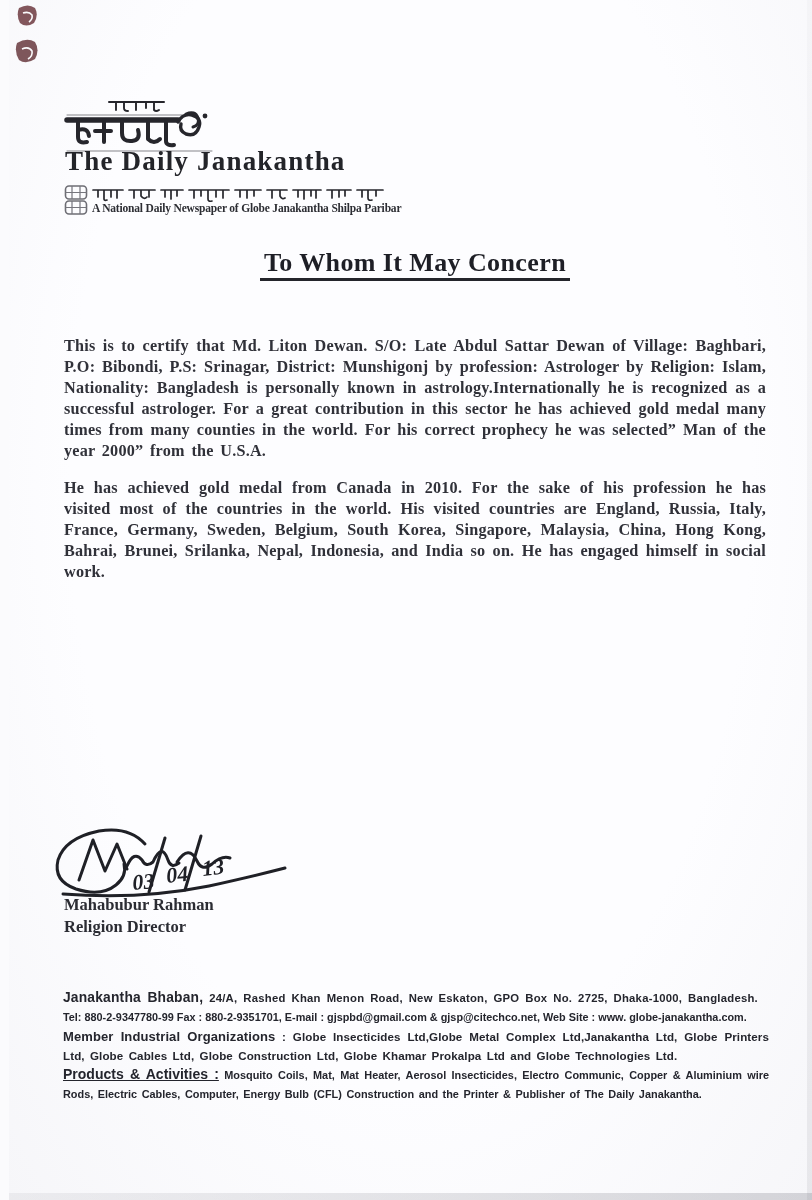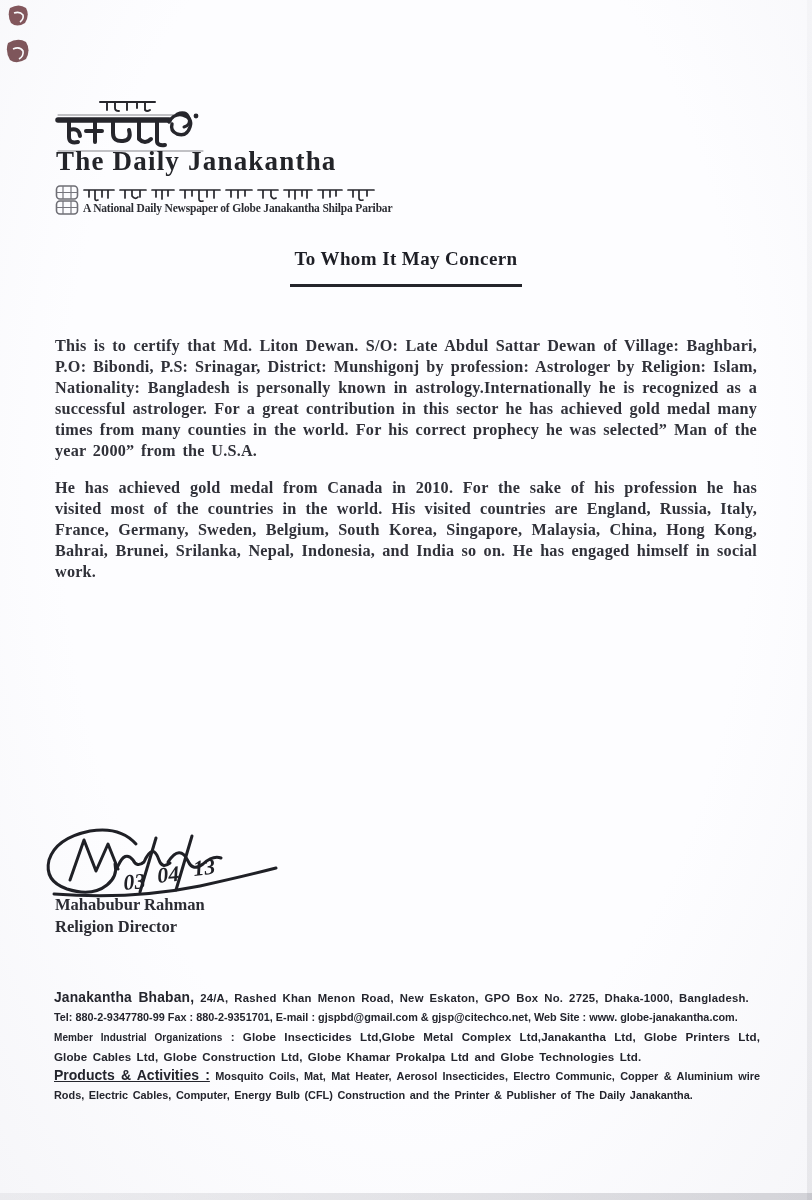--- a/index.html
+++ b/index.html
@@ -2,21 +2,21 @@
 <html><head>
 <meta charset="utf-8">
 <style>
   html,body{margin:0;padding:0;}
   body{
     width:812px;height:1200px;position:relative;overflow:hidden;
     background:#fbfbfd;
     font-family:"Liberation Serif", serif;
   }
   .page{position:absolute;inset:0;background:
-    radial-gradient(ellipse at 50% 40%, #fdfdff 60%, #f6f6f9 100%);}
+    radial-gradient(ellipse at 50% 40%, #fdfdff 60%, #f6f6f9 100%); margin-left: 9px;}
   .edge-bottom{position:absolute;left:0;right:0;bottom:0;height:7px;
     background:linear-gradient(90deg, rgba(150,150,158,.12), rgba(130,130,140,.30));}
   .edge-right{position:absolute;right:0;top:0;bottom:0;width:5px;
     background:linear-gradient(180deg, rgba(150,150,158,.05), rgba(150,150,158,.16));}
 
   
   .corner-marks{position:absolute;left:4px;top:3px;width:40px;height:72px;opacity:.88;}
 
   
   .letterhead{position:absolute;left:55px;top:98px;width:340px;}
@@ -26,22 +26,22 @@
     font-weight:700;font-size:27px;letter-spacing:1.2px;color:#232429;
     font-family:"Liberation Serif", serif;white-space:nowrap;}
   .logo-box{position:absolute;left:0px;top:86px;width:24px;height:32px;}
   .bn-tagline{position:absolute;left:28px;top:88px;width:292px;height:17px;}
   .tagline-en{position:absolute;left:28px;top:103px;width:360px;
     font-weight:700;font-size:12.5px;color:#2c2d33;white-space:nowrap;
     transform:scaleX(.92);transform-origin:left;letter-spacing:-0.2px;}
 
   
   .title-row{position:absolute;left:0;top:248px;width:812px;text-align:center;}
-  .doc-title{display:inline-block;font-weight:700;font-size:19px;color:#1e1f26;
-    letter-spacing:.4px;border-bottom:3px solid #24252b;padding:0 4px 14px 4px;}
+  .doc-title{display:inline-block;font-weight:700;font-size:26px;color:#1e1f26;
+    letter-spacing:.4px;border-bottom:3px solid #24252b;padding:0 4px 0 4px;}
 
   
   .body-text{position:absolute;left:55px;top:336px;width:702px;
     font-weight:700;font-size:16.2px;line-height:21px;color:#303139;
     text-align:justify;word-spacing:2.5px;letter-spacing:.2px;}
   .body-text p{margin:0 0 16px 0;}
   .closing{position:absolute;left:55px;top:762px;font-weight:700;font-size:16.2px;
     color:#303139;letter-spacing:.2px;}
 
   
@@ -50,21 +50,21 @@
   .sig-role{position:absolute;left:55px;top:917px;font-weight:700;font-size:16.5px;color:#2b2c33;}
 
   
   .footer{position:absolute;left:54px;top:988px;width:706px;color:#24252d;
     font-family:"Liberation Sans", sans-serif;font-weight:700;line-height:19px;}
   .f-line{white-space:nowrap;}
   .f1{font-size:11.3px;letter-spacing:.25px;word-spacing:2.5px;}
   .f1 .lead{font-size:13.8px;letter-spacing:.2px;}
   .f2{font-size:11.2px;transform:scaleX(.97);transform-origin:left;}
   .f-block{font-size:11.6px;text-align:justify;word-spacing:2px;letter-spacing:.1px;}
-  .f-block .lead{font-size:10px;}
+  .f-block .lead{font-size:13px;}
   .f-block2{font-size:10.9px;text-align:justify;word-spacing:1.5px;}
   .f-block2 .lead{font-size:14px;text-decoration:underline;}
 
   svg{display:block;}
   .ink{stroke:#26262c;fill:none;stroke-linecap:round;stroke-linejoin:round;}
 </style>
 </head>
 <body>
 
 <div class="page">

